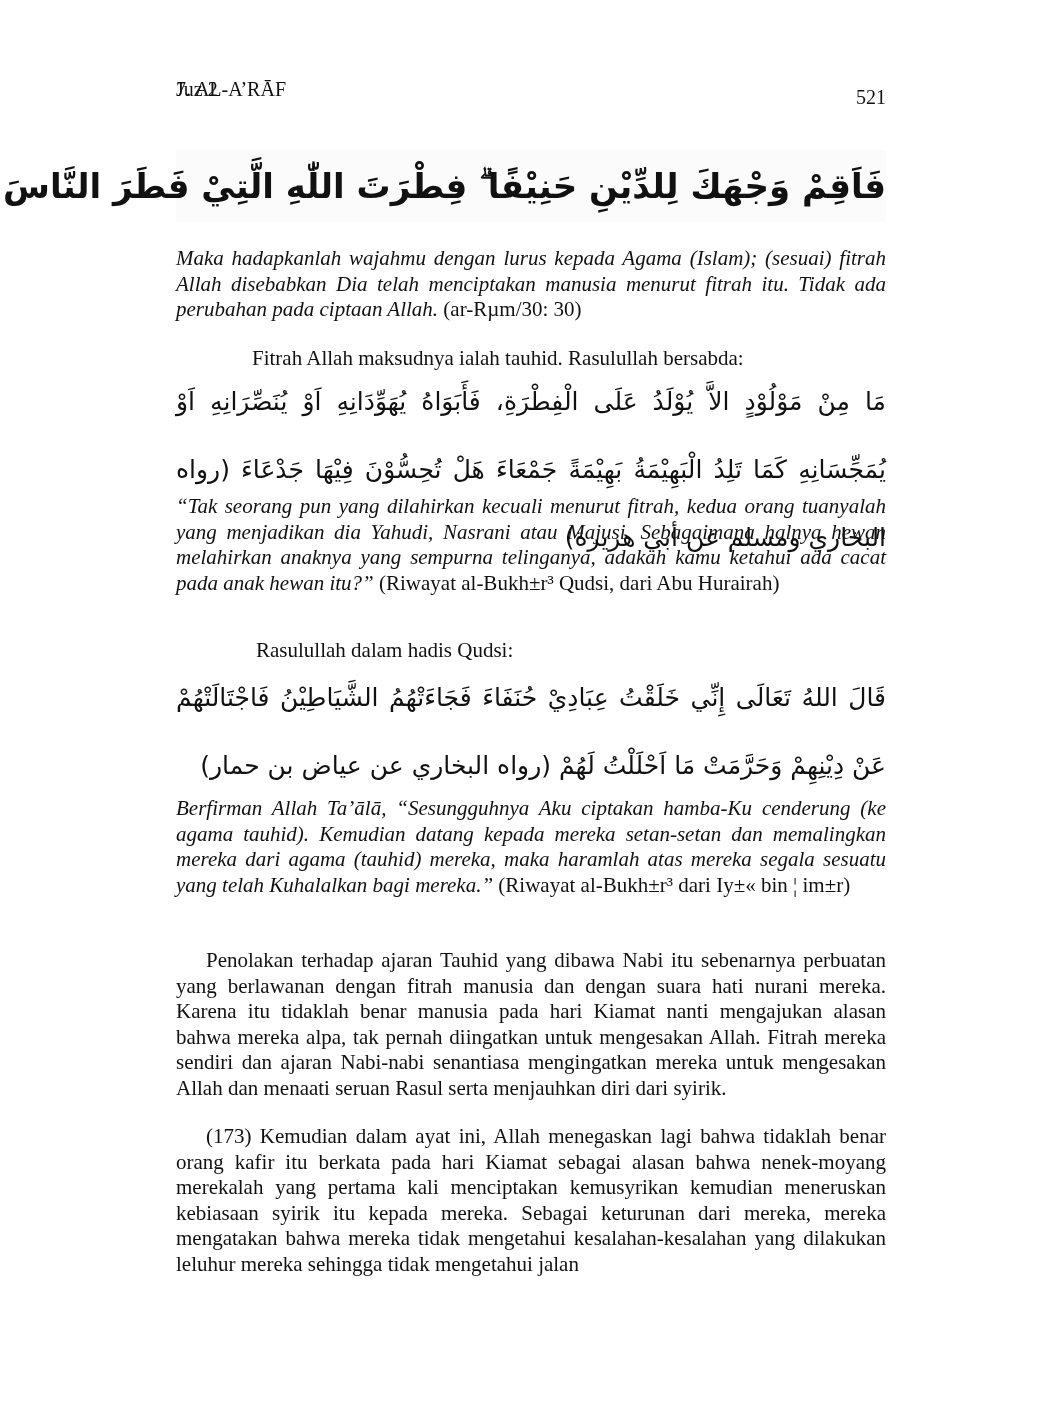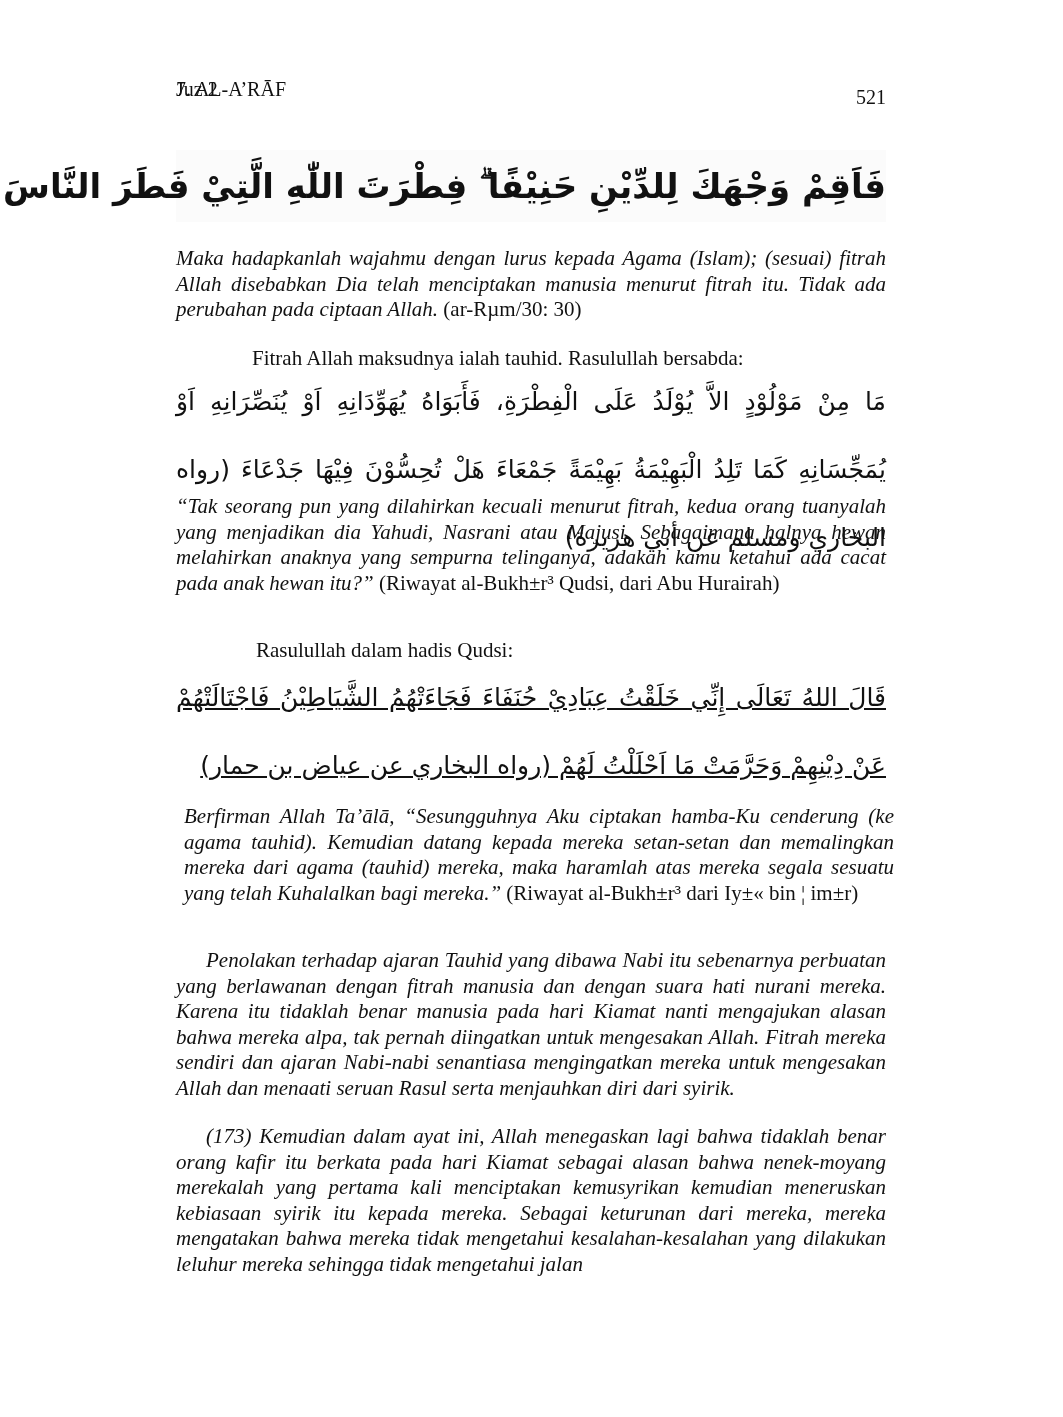--- a/index.html
+++ b/index.html
@@ -56,21 +56,21 @@
       left: 0;
       width: 710px;
       font-size: 21px;
       line-height: 25.6px;
       text-align: justify;
       text-align-last: left;
     }
     .italic { font-style: italic; }
     .upright { font-style: normal; }
     .indent { text-indent: 76px; }
-    .indent-s { text-indent: 30px; font-style: italic; }
+    .indent-s { text-indent: 30px; }
 
     .arabic {
       position: absolute;
       left: 0;
       width: 710px;
       direction: rtl;
       font-family: "DejaVu Sans", sans-serif;
       font-size: 25px;
       line-height: 68px;
       text-align: justify;
@@ -99,23 +99,23 @@
 
   <div class="arabic" style="top:368px;">مَا مِنْ مَوْلُوْدٍ الاَّ يُوْلَدُ عَلَى الْفِطْرَةِ، فَأَبَوَاهُ  يُهَوِّدَانِهِ اَوْ يُنَصِّرَانِهِ اَوْ يُمَجِّسَانِهِ كَمَا تَلِدُ الْبَهِيْمَةُ بَهِيْمَةً جَمْعَاءَ هَلْ تُحِسُّوْنَ فِيْهَا جَدْعَاءَ (رواه البخاري ومسلم عن أبي هريرة)</div>
 
   <p class="para italic" style="top:494px; margin:0;">
     <span>“Tak seorang pun yang dilahirkan kecuali menurut fitrah, kedua orang tuanyalah yang menjadikan dia Yahudi, Nasrani atau Majusi. Sebagaimana halnya hewan melahirkan anaknya yang sempurna telinganya, adakah kamu ketahui ada cacat pada anak hewan itu?”</span>
     <span class="upright">(Riwayat al-Bukh±r³  Qudsi, dari Abu Hurairah)</span>
   </p>
 
   <p class="para indent" style="top:634px; margin:4px;">Rasulullah dalam hadis Qudsi:</p>
 
-  <div class="arabic" style="top:664px;text-decoration:underline;">قَالَ اللهُ تَعَالَى إِنِّي خَلَقْتُ عِبَادِيْ حُنَفَاءَ فَجَاءَتْهُمُ الشَّيَاطِيْنُ فَاجْتَالَتْهُمْ عَنْ دِيْنِهِمْ وَحَرَّمَتْ مَا اَحْلَلْتُ لَهُمْ (رواه البخاري عن عياض بن حمار)</div>
+  <div class="arabic" style="top:664px;">قَالَ اللهُ تَعَالَى إِنِّي خَلَقْتُ عِبَادِيْ حُنَفَاءَ فَجَاءَتْهُمُ الشَّيَاطِيْنُ فَاجْتَالَتْهُمْ عَنْ دِيْنِهِمْ وَحَرَّمَتْ مَا اَحْلَلْتُ لَهُمْ (رواه البخاري عن عياض بن حمار)</div>
 
-  <p class="para italic" style="top:796px; margin:8px;">
+  <p class="para italic" style="top:796px; margin:0;">
     <span>Berfirman Allah Ta’ālā, “Sesungguhnya Aku ciptakan hamba-Ku cenderung (ke agama tauhid). Kemudian datang kepada mereka setan-setan dan memalingkan mereka dari agama (tauhid) mereka, maka haramlah atas mereka segala sesuatu yang telah Kuhalalkan bagi mereka.”</span>
     <span class="upright">(Riwayat al-Bukh±r³ dari Iy±« bin ¦ im±r)</span>
   </p>
 
   <p class="para indent-s" style="top:948px; margin:0;">Penolakan terhadap ajaran Tauhid yang dibawa Nabi itu sebenarnya perbuatan yang berlawanan dengan fitrah manusia dan dengan suara hati nurani mereka. Karena itu tidaklah benar manusia pada hari Kiamat nanti mengajukan alasan bahwa mereka alpa, tak pernah diingatkan untuk mengesakan Allah. Fitrah mereka sendiri dan ajaran Nabi-nabi senantiasa mengingatkan mereka untuk mengesakan Allah dan menaati seruan Rasul serta menjauhkan diri dari syirik.</p>
 
   <p class="para indent-s" style="top:1124px; margin:0;">(173) Kemudian dalam ayat ini, Allah menegaskan lagi bahwa tidaklah benar orang kafir itu berkata pada hari Kiamat sebagai alasan bahwa nenek-moyang merekalah yang pertama kali menciptakan kemusyrikan kemudian meneruskan kebiasaan syirik itu kepada mereka. Sebagai keturunan dari mereka, mereka mengatakan bahwa mereka tidak mengetahui kesalahan-kesalahan yang dilakukan leluhur mereka sehingga tidak mengetahui jalan</p>
 
 </div>
 

